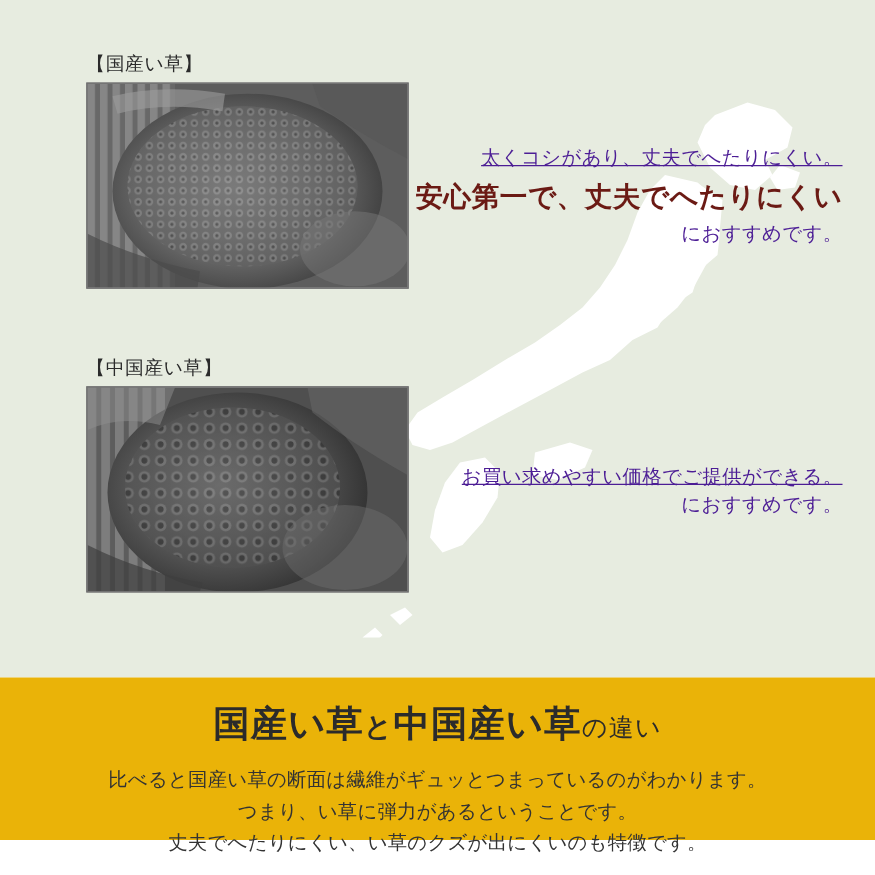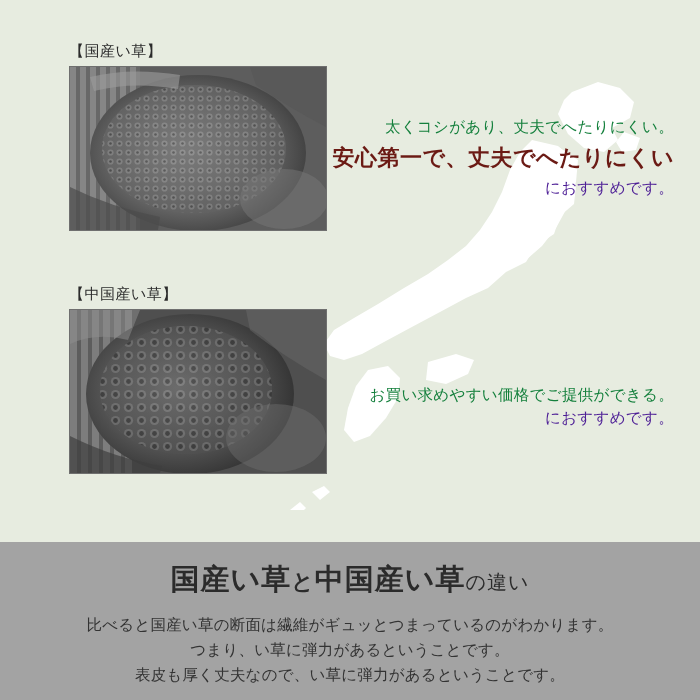--- a/index.html
+++ b/index.html
@@ -63,43 +63,44 @@
   }
   .text-col {
     position: absolute;
     text-align: right;
     color: #2f2f2f;
   }
   .line-small {
     font-size: 15.5px;
     letter-spacing: 0.3px;
     line-height: 1.5;
-    color: #15803d;
+    color: #4c1d95;
+    text-decoration: underline;
   }
   .line-big {
     font-size: 22px;
     font-weight: bold;
     color: #6b1a14;
     letter-spacing: 0.5px;
     line-height: 1.5;
     margin: 3px 0 2px 0;
   }
   .line-tail {
     font-size: 15.5px;
     letter-spacing: 0.3px;
     color: #4c1d95;
     line-height: 1.5;
   }
   .bottom-panel {
     position: absolute;
     left: 0;
     top: 542px;
     width: 700px;
-    height: 158px;
-    background: #a3a3a3;
+    height: 130px;
+    background: #eab308;
     text-align: center;
   }
   .bottom-title {
     margin-top: 18px;
     color: #2b2b2b;
     letter-spacing: 1px;
     white-space: nowrap;
   }
   .bottom-title .big {
     font-size: 29px;
@@ -213,31 +214,31 @@
           <ellipse cx="116" cy="80" rx="86" ry="64" fill="url(#cmesh)" opacity="0.92"></ellipse>
           <ellipse cx="116" cy="80" rx="86" ry="64" fill="url(#cg1)" opacity="0.3"></ellipse>
           <path d="M0 0 L70 0 L58 30 Q26 22 0 34 Z" fill="#8f8f8f" opacity="0.5"></path>
           <path d="M176 0 L256 0 L256 70 Q210 44 180 20 Z" fill="#6a6a6a" opacity="0.5"></path>
           <ellipse cx="206" cy="128" rx="50" ry="34" fill="#6f6f6f" opacity="0.45"></ellipse>
           <path d="M0 126 Q44 148 92 156 L90 163 L0 163 Z" fill="#3f3f3f" opacity="0.7"></path>
         </svg>
       </div>
     </div>
 
-    <div class="text-col" style="right:26px; top:383px; width:380px;">
+    <div class="text-col" style="right:26px; top:370px; width:380px;">
       <div class="line-small">お買い求めやすい価格でご提供ができる。</div>
       <div class="line-tail">におすすめです。</div>
     </div>
 
   </div>
 
   <div class="bottom-panel">
     <div class="bottom-title">
       <span class="big">国産い草</span><span class="mid">と</span><span class="big">中国産い草</span><span class="small">の違い</span>
     </div>
     <div class="bottom-lines">
       <div>比べると国産い草の断面は繊維がギュッとつまっているのがわかります。</div>
       <div>つまり、い草に弾力があるということです。</div>
-      <div>表皮も厚く丈夫なので、い草に弾力があるということです。</div>
+      <div>丈夫でへたりにくい、い草のクズが出にくいのも特徴です。</div>
     </div>
   </div>
 
 </div>
 
 </body></html>

